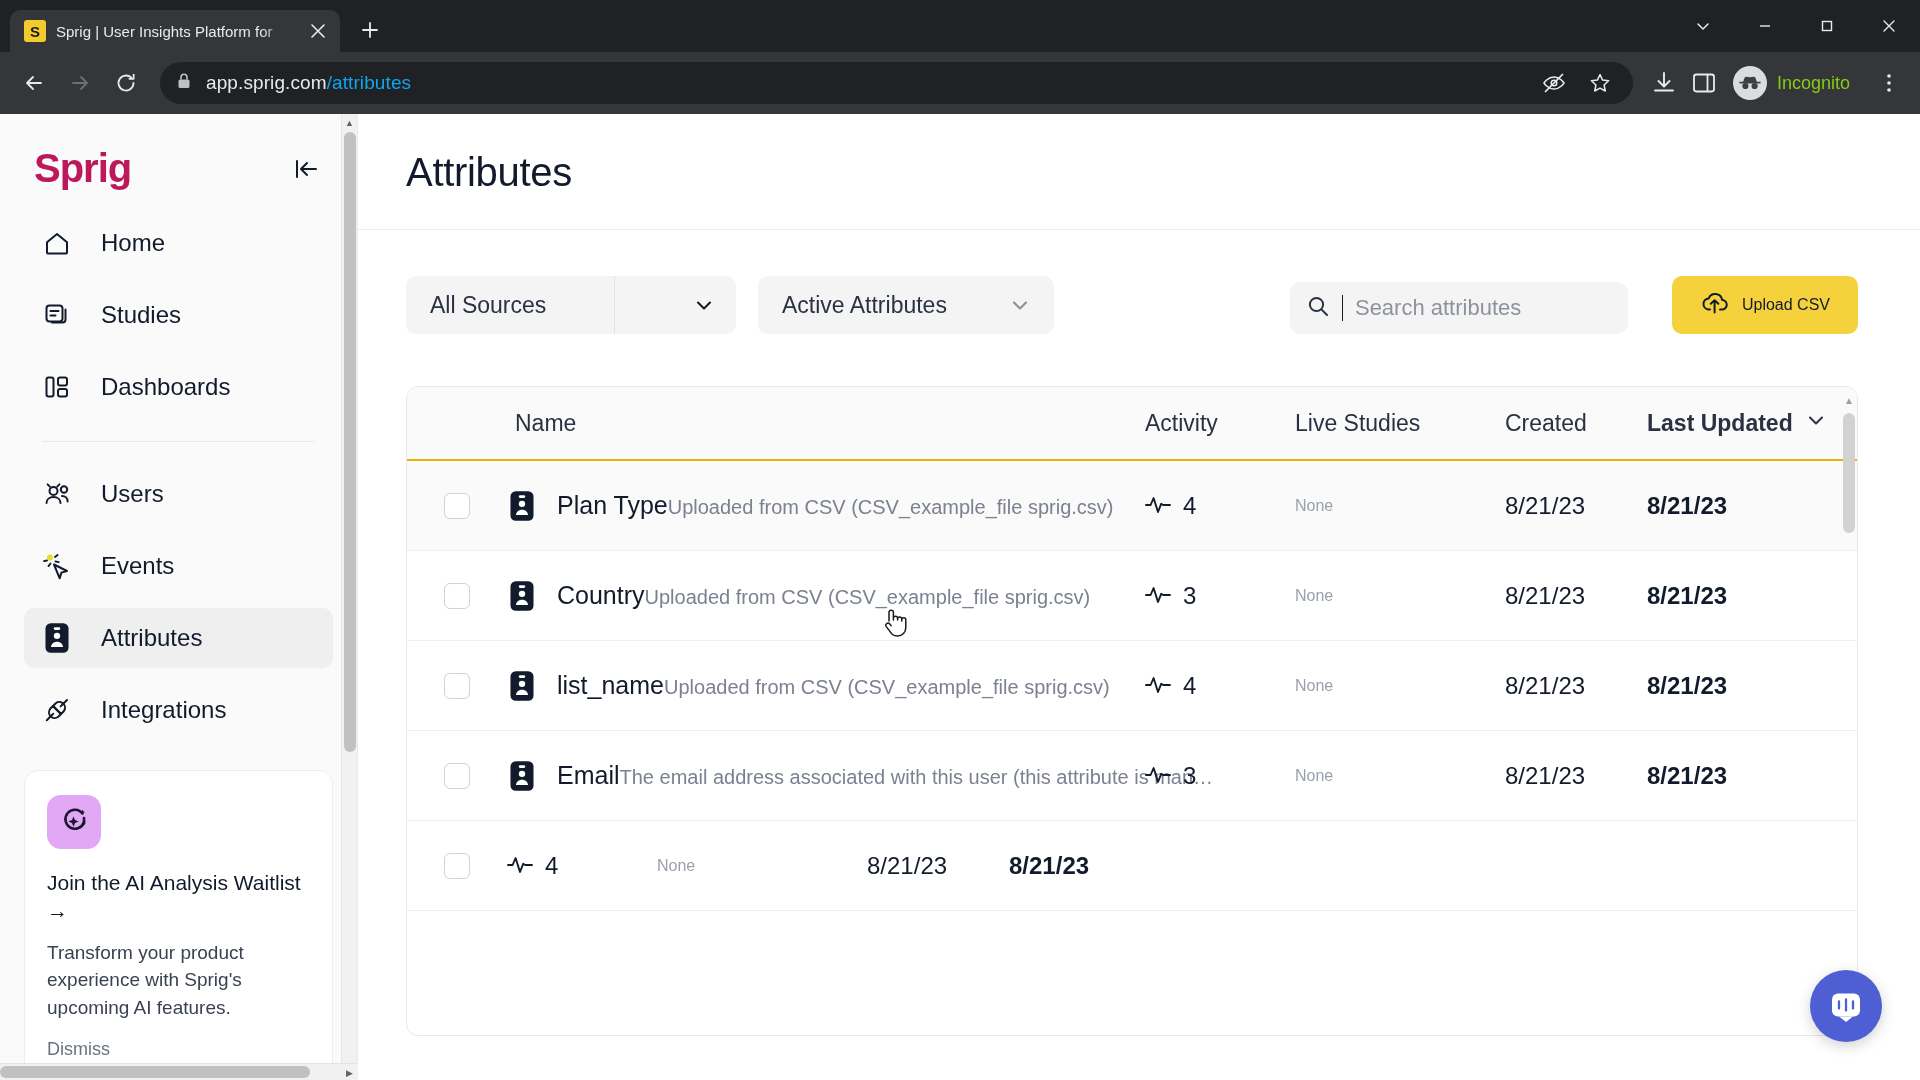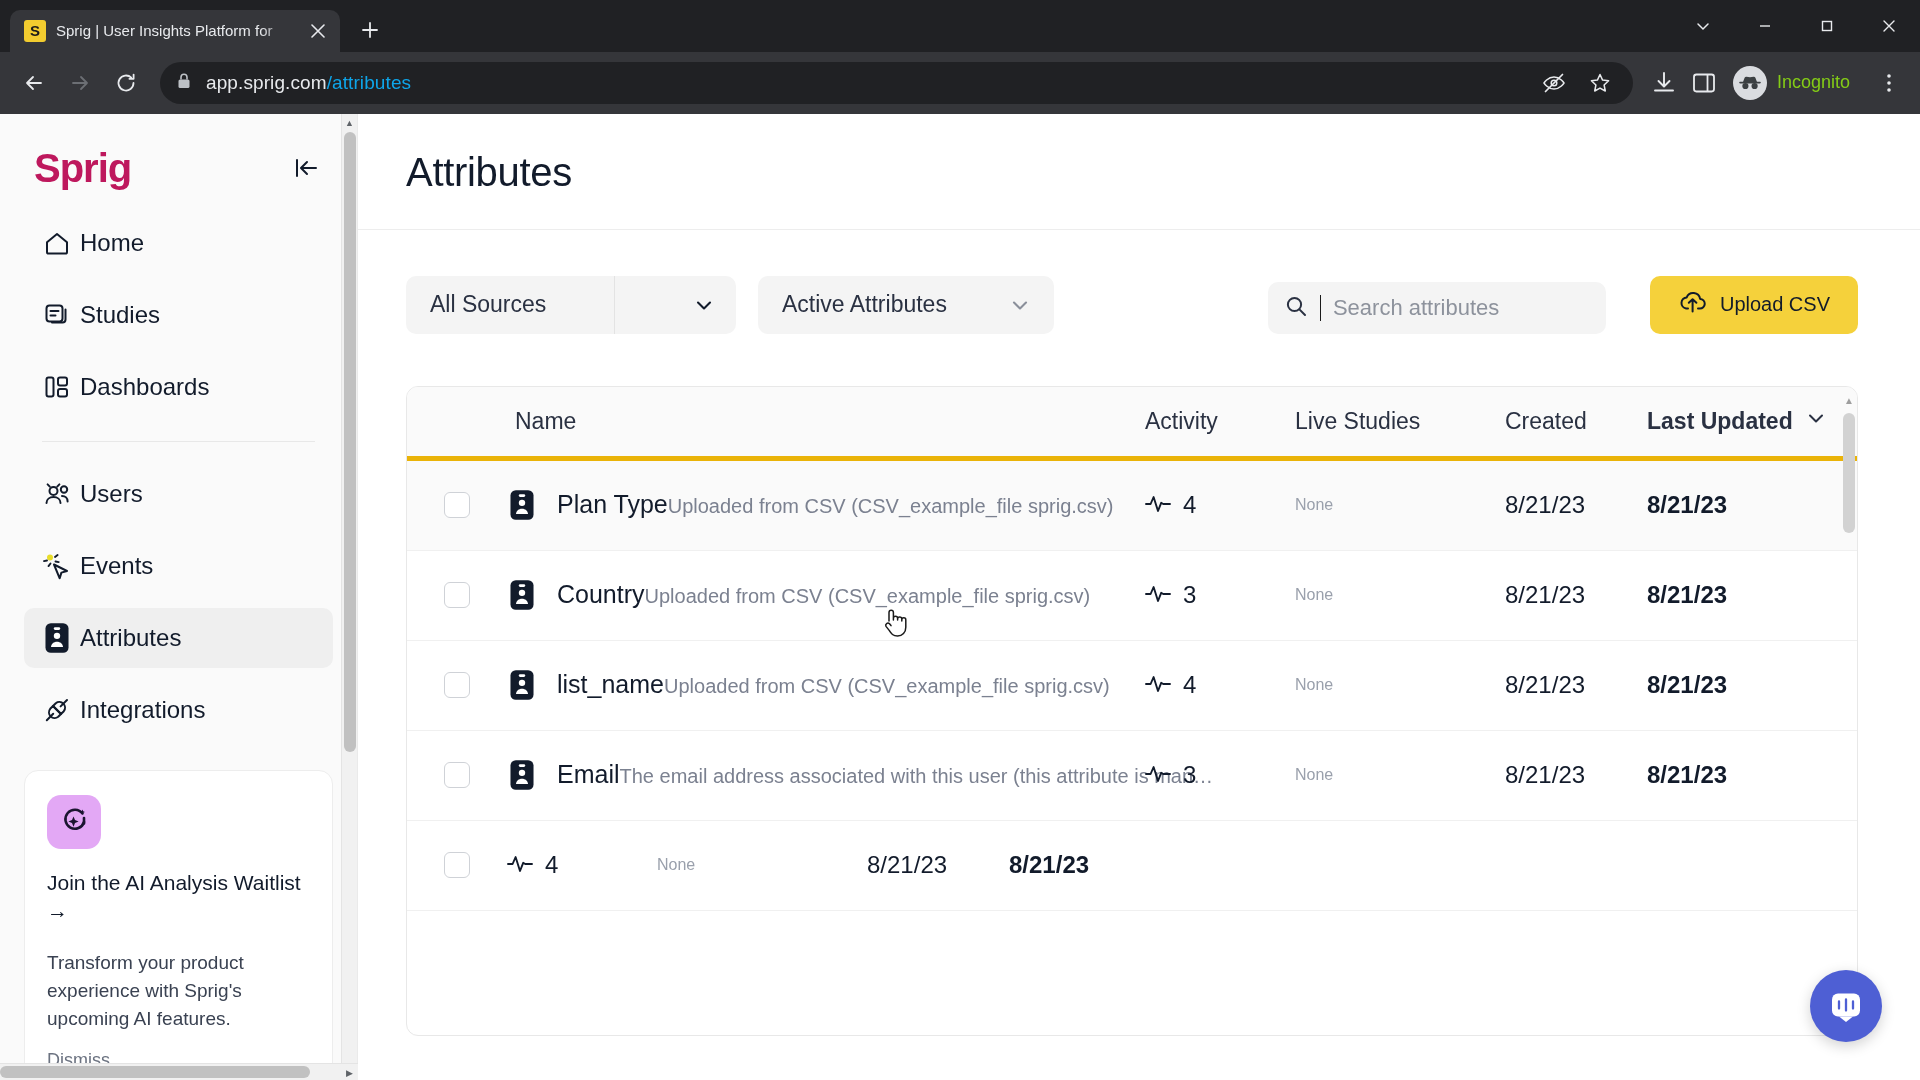--- a/index.html
+++ b/index.html
@@ -71,36 +71,36 @@
   .sidebar {
     width: 358px; flex: 0 0 358px; background: #FAFAFA; border-right: 1px solid #EAEAEA;
     display: flex; flex-direction: column; position: relative;
   }
   .sb-head { display:flex; align-items:center; justify-content:space-between; padding: 32px 34px 22px 34px; }
   .logo { font-size: 40px; font-weight: 700; color: #be185d; letter-spacing: -1px; font-family:"Liberation Sans",sans-serif; }
   .collapse-btn { width:34px; height:34px; display:flex; align-items:center; justify-content:center; color:#121B2B; }
 
   .nav { padding: 0 24px; display:flex; flex-direction:column; }
   .nav-item {
-    display:flex; align-items:center; gap:8px; height: 60px; padding: 0 18px;
+    display:flex; align-items:center; gap:29px; height: 60px; padding: 0 18px;
     border-radius: 10px; color:#121B2B; font-size: 24px; margin-bottom: 12px;
   }
   .nav-item .ico { width:30px; height:30px; display:flex; align-items:center; justify-content:center; flex:0 0 auto; }
   .nav-item.active { background:#EFEFEF; }
   .nav-sep { height:1px; background:#E8E8E8; margin: 12px 18px 22px 18px; }
 
   .ai-card {
     margin: 18px 24px 0 24px; background:#FFFFFF; border:1px solid #EDEDED;
     border-radius: 14px 14px 0 0; padding: 24px 22px 10px 22px; flex: 0 0 auto;
   }
   .ai-badge {
     width: 54px; height: 54px; border-radius: 14px; background:#E3A8F5;
     display:flex; align-items:center; justify-content:center; margin-bottom: 20px;
   }
-  .ai-title { font-size: 21px; color:#121B2B; line-height: 1.35; margin-bottom: 24px; font-weight:400;}
+  .ai-title { font-size: 21px; color:#121B2B; line-height: 1.35; margin-bottom: 13px; font-weight:400;}
   .ai-body { font-size: 19px; color:#3A4252; line-height: 1.45; margin-bottom: 18px; }
   .ai-dismiss { font-size: 18px; color:#6B7280; }
 
   
   .sb-vscroll {
     position:absolute; right:0; top:0; width:16px; height:100%;
     background:#F1F1F1; border-left:1px solid #E4E4E4;
   }
   .sb-vscroll .arrow { height:18px; display:flex; align-items:center; justify-content:center; color:#5F6368; font-size:9px; }
   .sb-vscroll .arrow.bottom { position:absolute; bottom:0; left:0; right:0; }
@@ -130,31 +130,31 @@
   .search-box {
     margin-left: auto; width: 338px; height: 52px; background:#F4F4F4; border-radius: 10px;
     display:flex; align-items:center; padding: 0 16px; gap: 12px;
   }
   .search-caret { width:1px; height:26px; background:#1A1A1A; }
   .search-ph { font-size: 22px; color:#8D929C; }
 
   .upload-btn {
     margin-left: 22px; height: 58px; background:#F5D13B; border-radius: 10px;
     display:flex; align-items:center; gap: 14px; padding: 0 28px;
-    font-size: 20px; color:#121B2B; font-weight:500; white-space:nowrap;
+    font-size: 16px; color:#121B2B; font-weight:500; white-space:nowrap;
   }
 
   
   .table-wrap {
     margin: 52px 62px 0 48px; border:1px solid #E8E8E8; border-radius: 12px;
     background:#fff; overflow:hidden; position:relative; height: 650px;
   }
   .t-head {
     display:flex; align-items:center; height: 74px; background:#FAFAFA;
-    border-bottom:5px solid #eab308; font-size: 23px; color:#2A3142;
+    border-bottom:2px solid #eab308; font-size: 23px; color:#2A3142;
   }
   .t-row {
     display:flex; align-items:center; height: 90px; border-bottom:1px solid #F0F0F0;
   }
   .t-row.hover { background:#FAFAFA; }
   .c-check { width: 100px; flex:0 0 100px; display:flex; align-items:center; justify-content:center; }
   .checkbox { width: 26px; height: 26px; border:1.5px solid #CFD2D7; border-radius: 6px; background:#fff; }
   .c-name { flex: 1 1 auto; min-width:0; display:flex; align-items:center; gap: 20px; padding-right: 20px; }
   .attr-ico { width:30px; height:38px; flex:0 0 auto; display:flex; align-items:center; justify-content:center; }
   .name-txt { min-width:0; }

